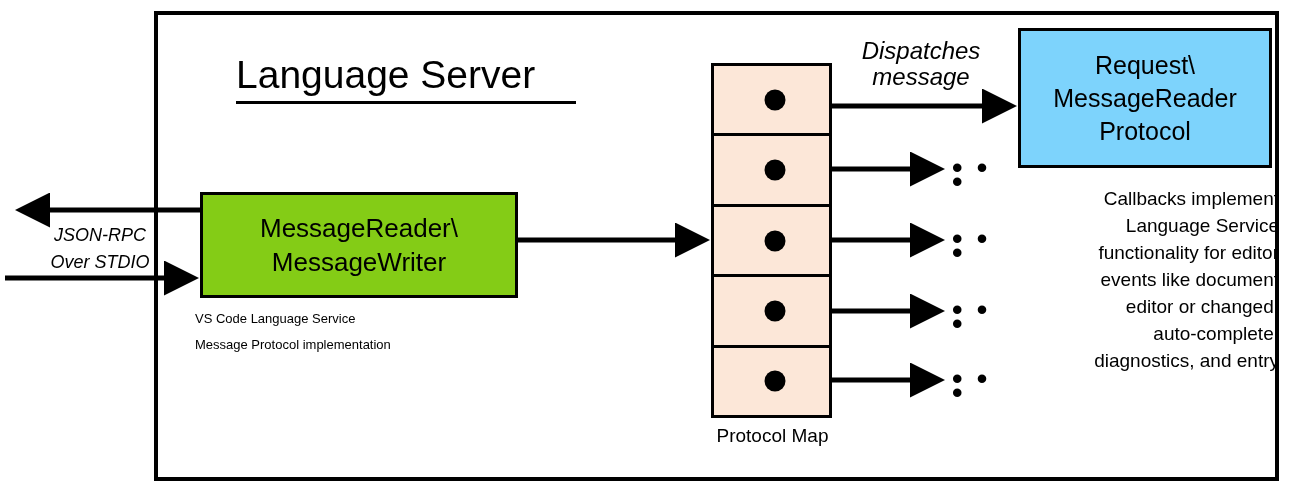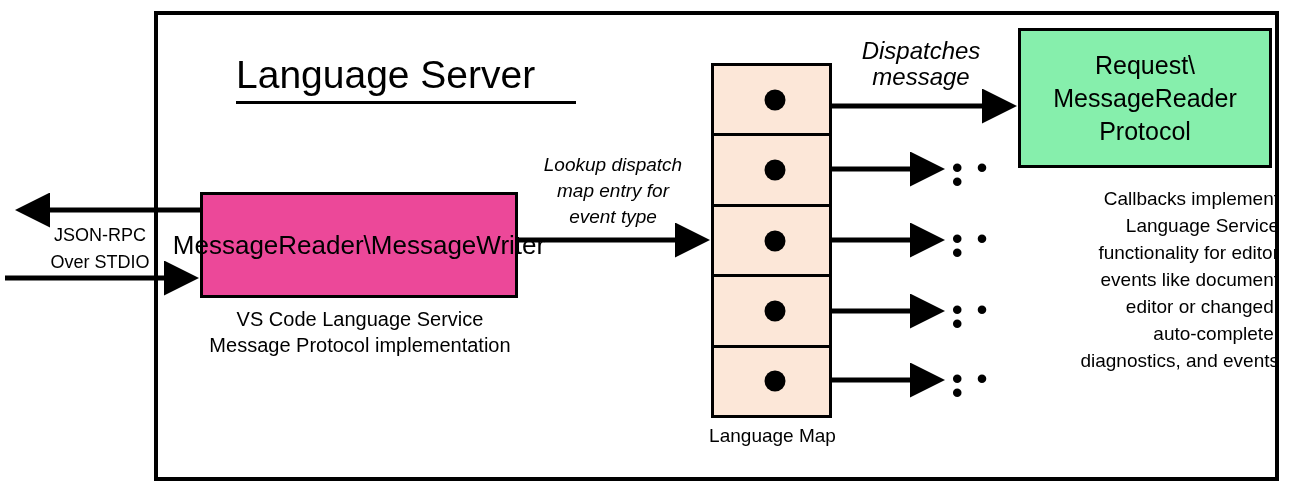--- a/index.html
+++ b/index.html
@@ -45,47 +45,48 @@
     padding-bottom: 1px;
     display: inline-block;
   }
 
   
   #reader-writer-box {
     left: 200px;
     top: 192px;
     width: 318px;
     height: 106px;
-    background: #ec4899;
+    background: #84cc16;
     border: 3px solid #000000;
     box-sizing: border-box;
     display: flex;
-    flex-direction: row;
+    flex-direction: column;
     align-items: center;
     justify-content: center;
     font-size: 26px;
     line-height: 34px;
     text-align: center;
   }
   #reader-writer-caption {
     left: 195px;
     top: 306px;
     width: 330px;
-    font-size: 20px;
-    line-height: 26px;
-    text-align: center;
+    font-size: 13px;
+    line-height: 26px;
+    text-align: left;
   }
 
   
   #jsonrpc-label {
     left: 25px;
     top: 222px;
     width: 150px;
     font-size: 18px;
     line-height: 27px;
+    font-style: italic;
     text-align: center;
   }
 
   
   #lookup-label {
     left: 518px;
     top: 152px;
     width: 190px;
     font-size: 19px;
     line-height: 26px;
@@ -142,21 +143,21 @@
     line-height: 26px;
     text-align: center;
   }
 
   
   #callback-box {
     left: 1018px;
     top: 28px;
     width: 254px;
     height: 140px;
-    background: #86efac;
+    background: #7dd3fc;
     border: 3px solid #000;
     box-sizing: border-box;
     display: flex;
     flex-direction: column;
     align-items: center;
     justify-content: center;
     font-size: 25px;
     line-height: 33px;
     text-align: center;
   }
@@ -226,45 +227,40 @@
 
   <div class="abs" id="reader-writer-box">
     <div>MessageReader\</div>
     <div>MessageWriter</div>
   </div>
   <div class="abs" id="reader-writer-caption">
     <div>VS Code Language Service</div>
     <div>Message Protocol implementation</div>
   </div>
 
-  <div class="abs" id="lookup-label">
-    <div>Lookup dispatch</div>
-    <div>map entry for</div>
-    <div>event type</div>
-  </div>
 
   <div class="abs" id="dispatch-map">
     <div class="map-row">
       <span class="map-dot"></span>
     </div>
     <div class="map-row">
       <span class="map-dot"></span>
     </div>
     <div class="map-row">
       <span class="map-dot"></span>
     </div>
     <div class="map-row">
       <span class="map-dot"></span>
     </div>
     <div class="map-row">
       <span class="map-dot"></span>
     </div>
   </div>
   <div class="abs" id="dispatch-map-caption">
-    <div>Language Map</div>
+    <div>Protocol Map</div>
   </div>
 
   <div class="abs" id="dispatch-msg-label">
     <div>Dispatches</div>
     <div>message</div>
   </div>
 
   <div class="abs ellipsis" style="left:952px; top:161px;">• • •</div>
   <div class="abs ellipsis" style="left:952px; top:232px;">• • •</div>
   <div class="abs ellipsis" style="left:952px; top:303px;">• • •</div>
@@ -275,16 +271,16 @@
     <div>MessageReader</div>
     <div>Protocol</div>
   </div>
   <div class="abs" id="callback-caption">
     <div>Callbacks implement</div>
     <div>Language Service</div>
     <div>functionality for editor</div>
     <div>events like document</div>
     <div>editor or changed,</div>
     <div>auto-complete,</div>
-    <div>diagnostics, and events</div>
+    <div>diagnostics, and entry</div>
   </div>
 
 </div>
 
 </body></html>

